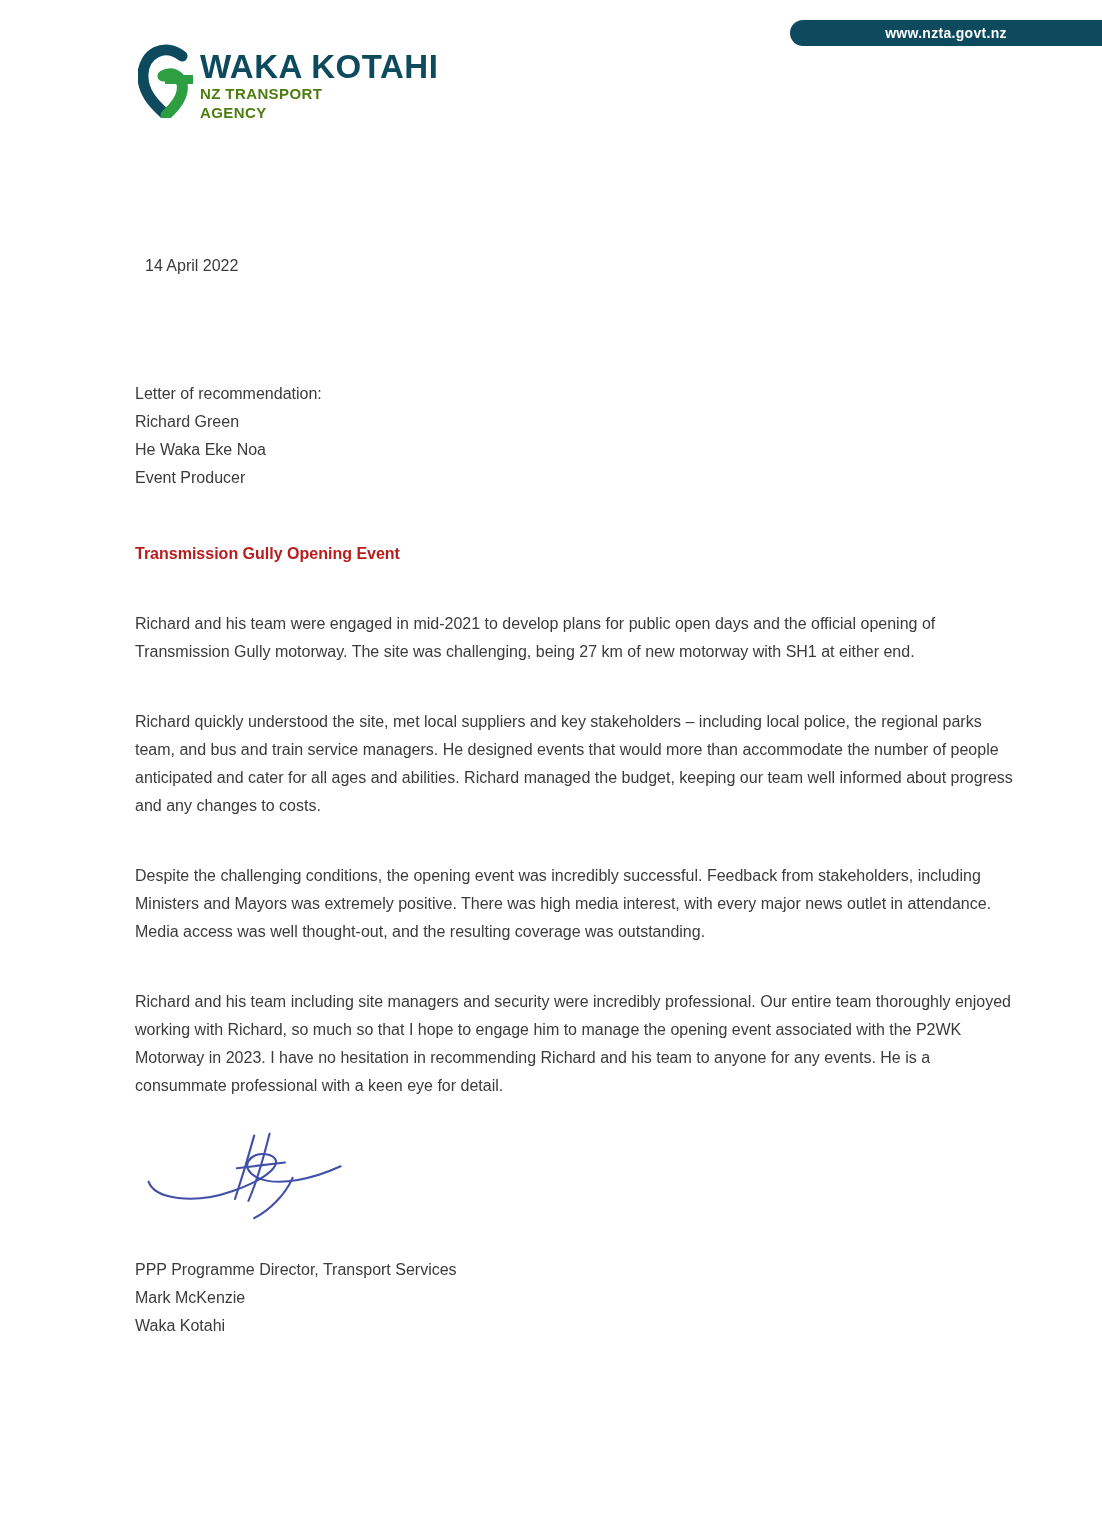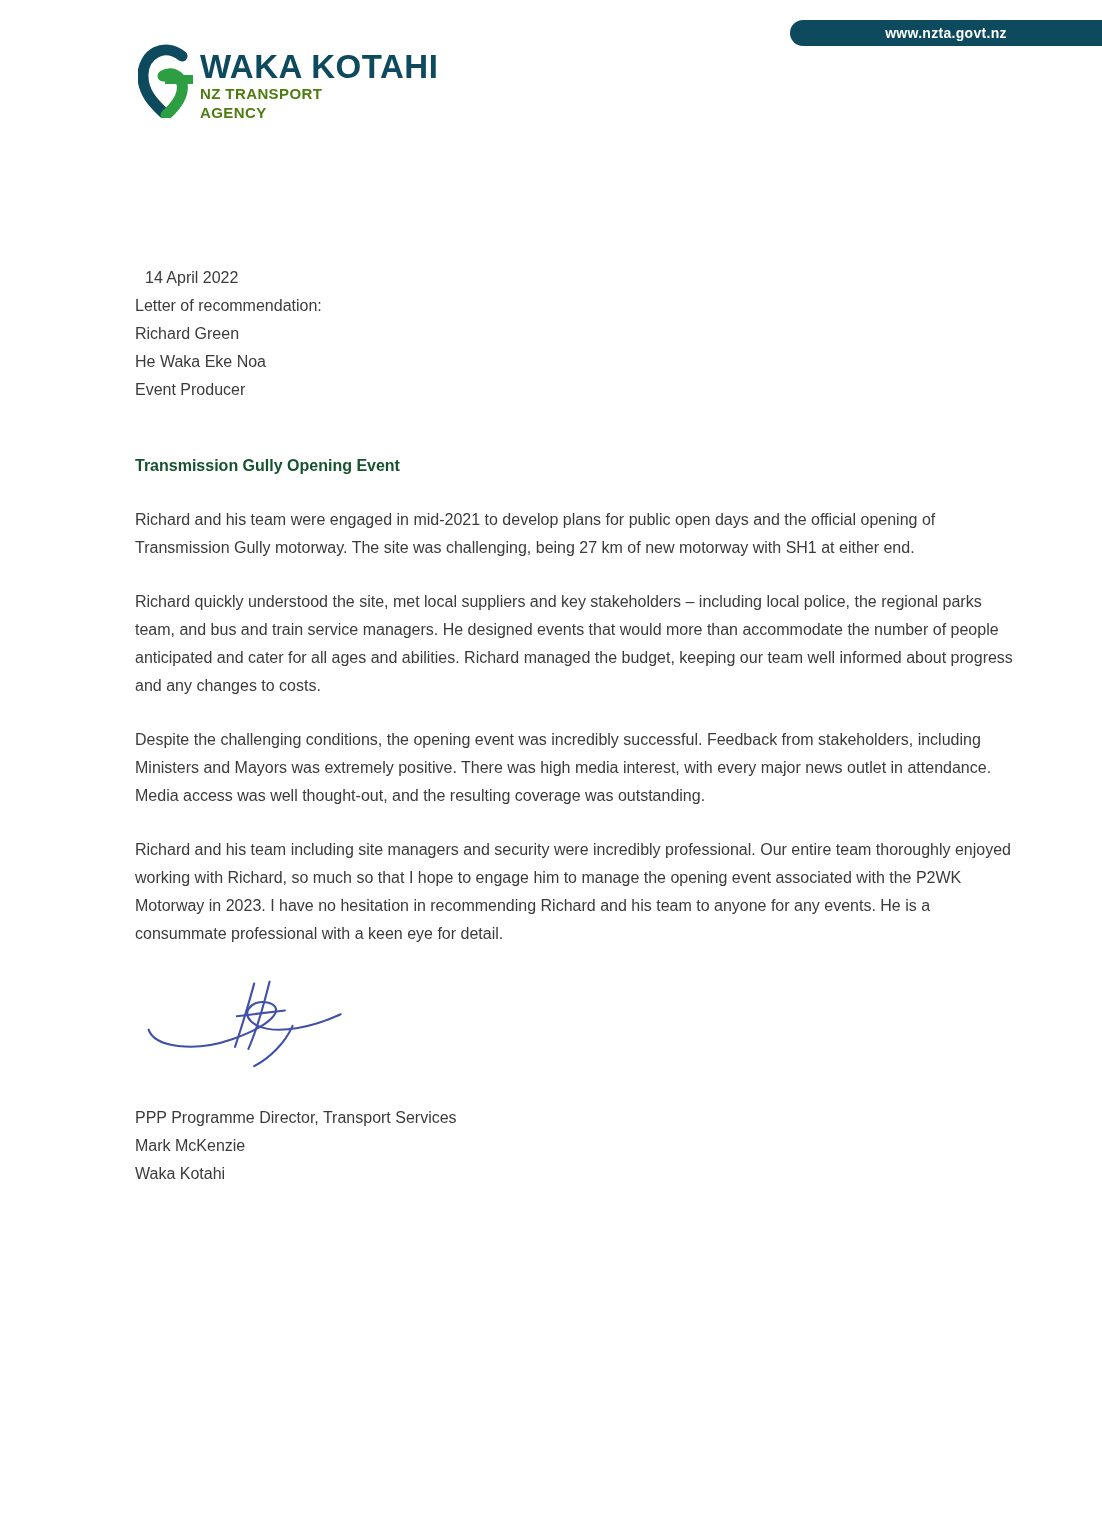--- a/index.html
+++ b/index.html
@@ -56,36 +56,36 @@
     color: #4d7c0f;
     font-size: 15px;
     font-weight: bold;
     letter-spacing: 0.4px;
     line-height: 19px;
   }
 
   
   .content {
     position: absolute;
-    top: 12px;
+    top: 0;
     left: 135px;
     width: 882px;
     color: #3b3b3b;
     font-size: 16px;
     line-height: 28px;
   }
   .date { margin-top: 252px; padding-left: 10px; }
-  .recipient { }
+  .recipient { margin-top: 100px; }
   .subject {
     margin-top: 48px;
     font-size: 16px;
     font-weight: bold;
-    color: #14532d;
+    color: #b91c1c;
   }
-  .content p.para { margin-top: 26px; }
+  .content p.para { margin-top: 42px; }
 
   .signature {
     display: block;
     margin-top: 26px;
     margin-left: 4px;
     width: 215px;
     height: 96px;
   }
   .signoff { margin-top: 34px; }
 </style>

